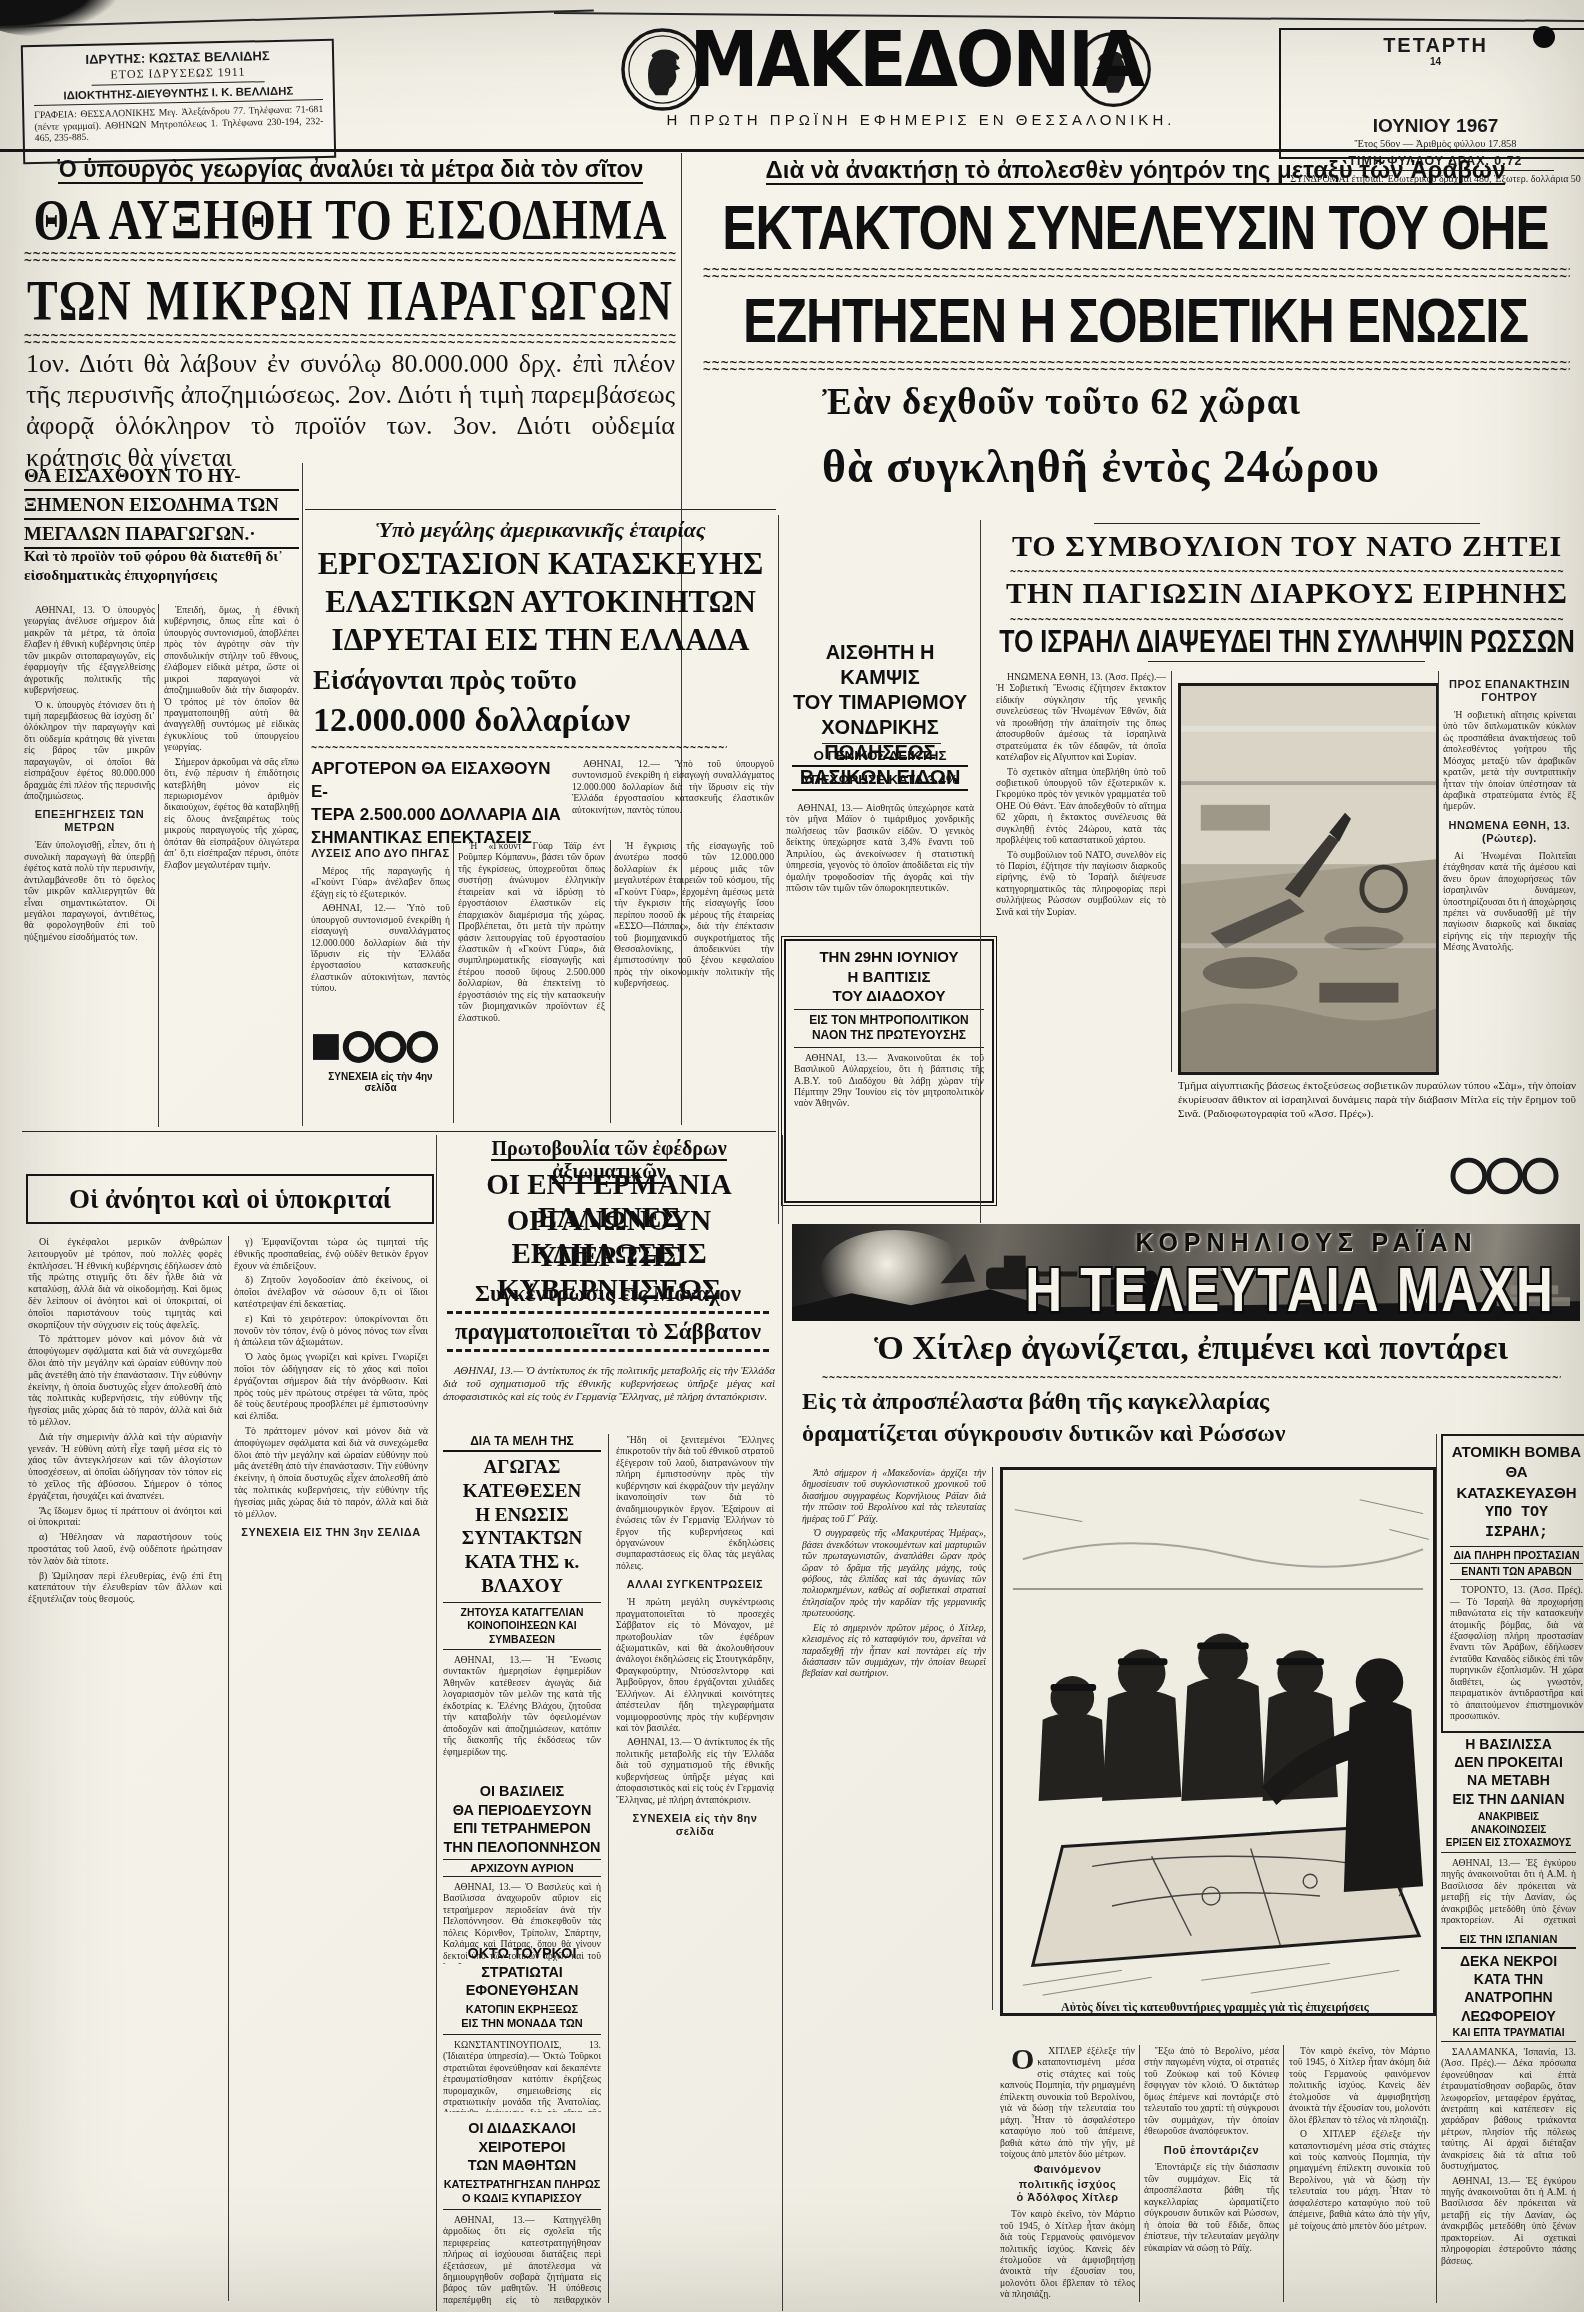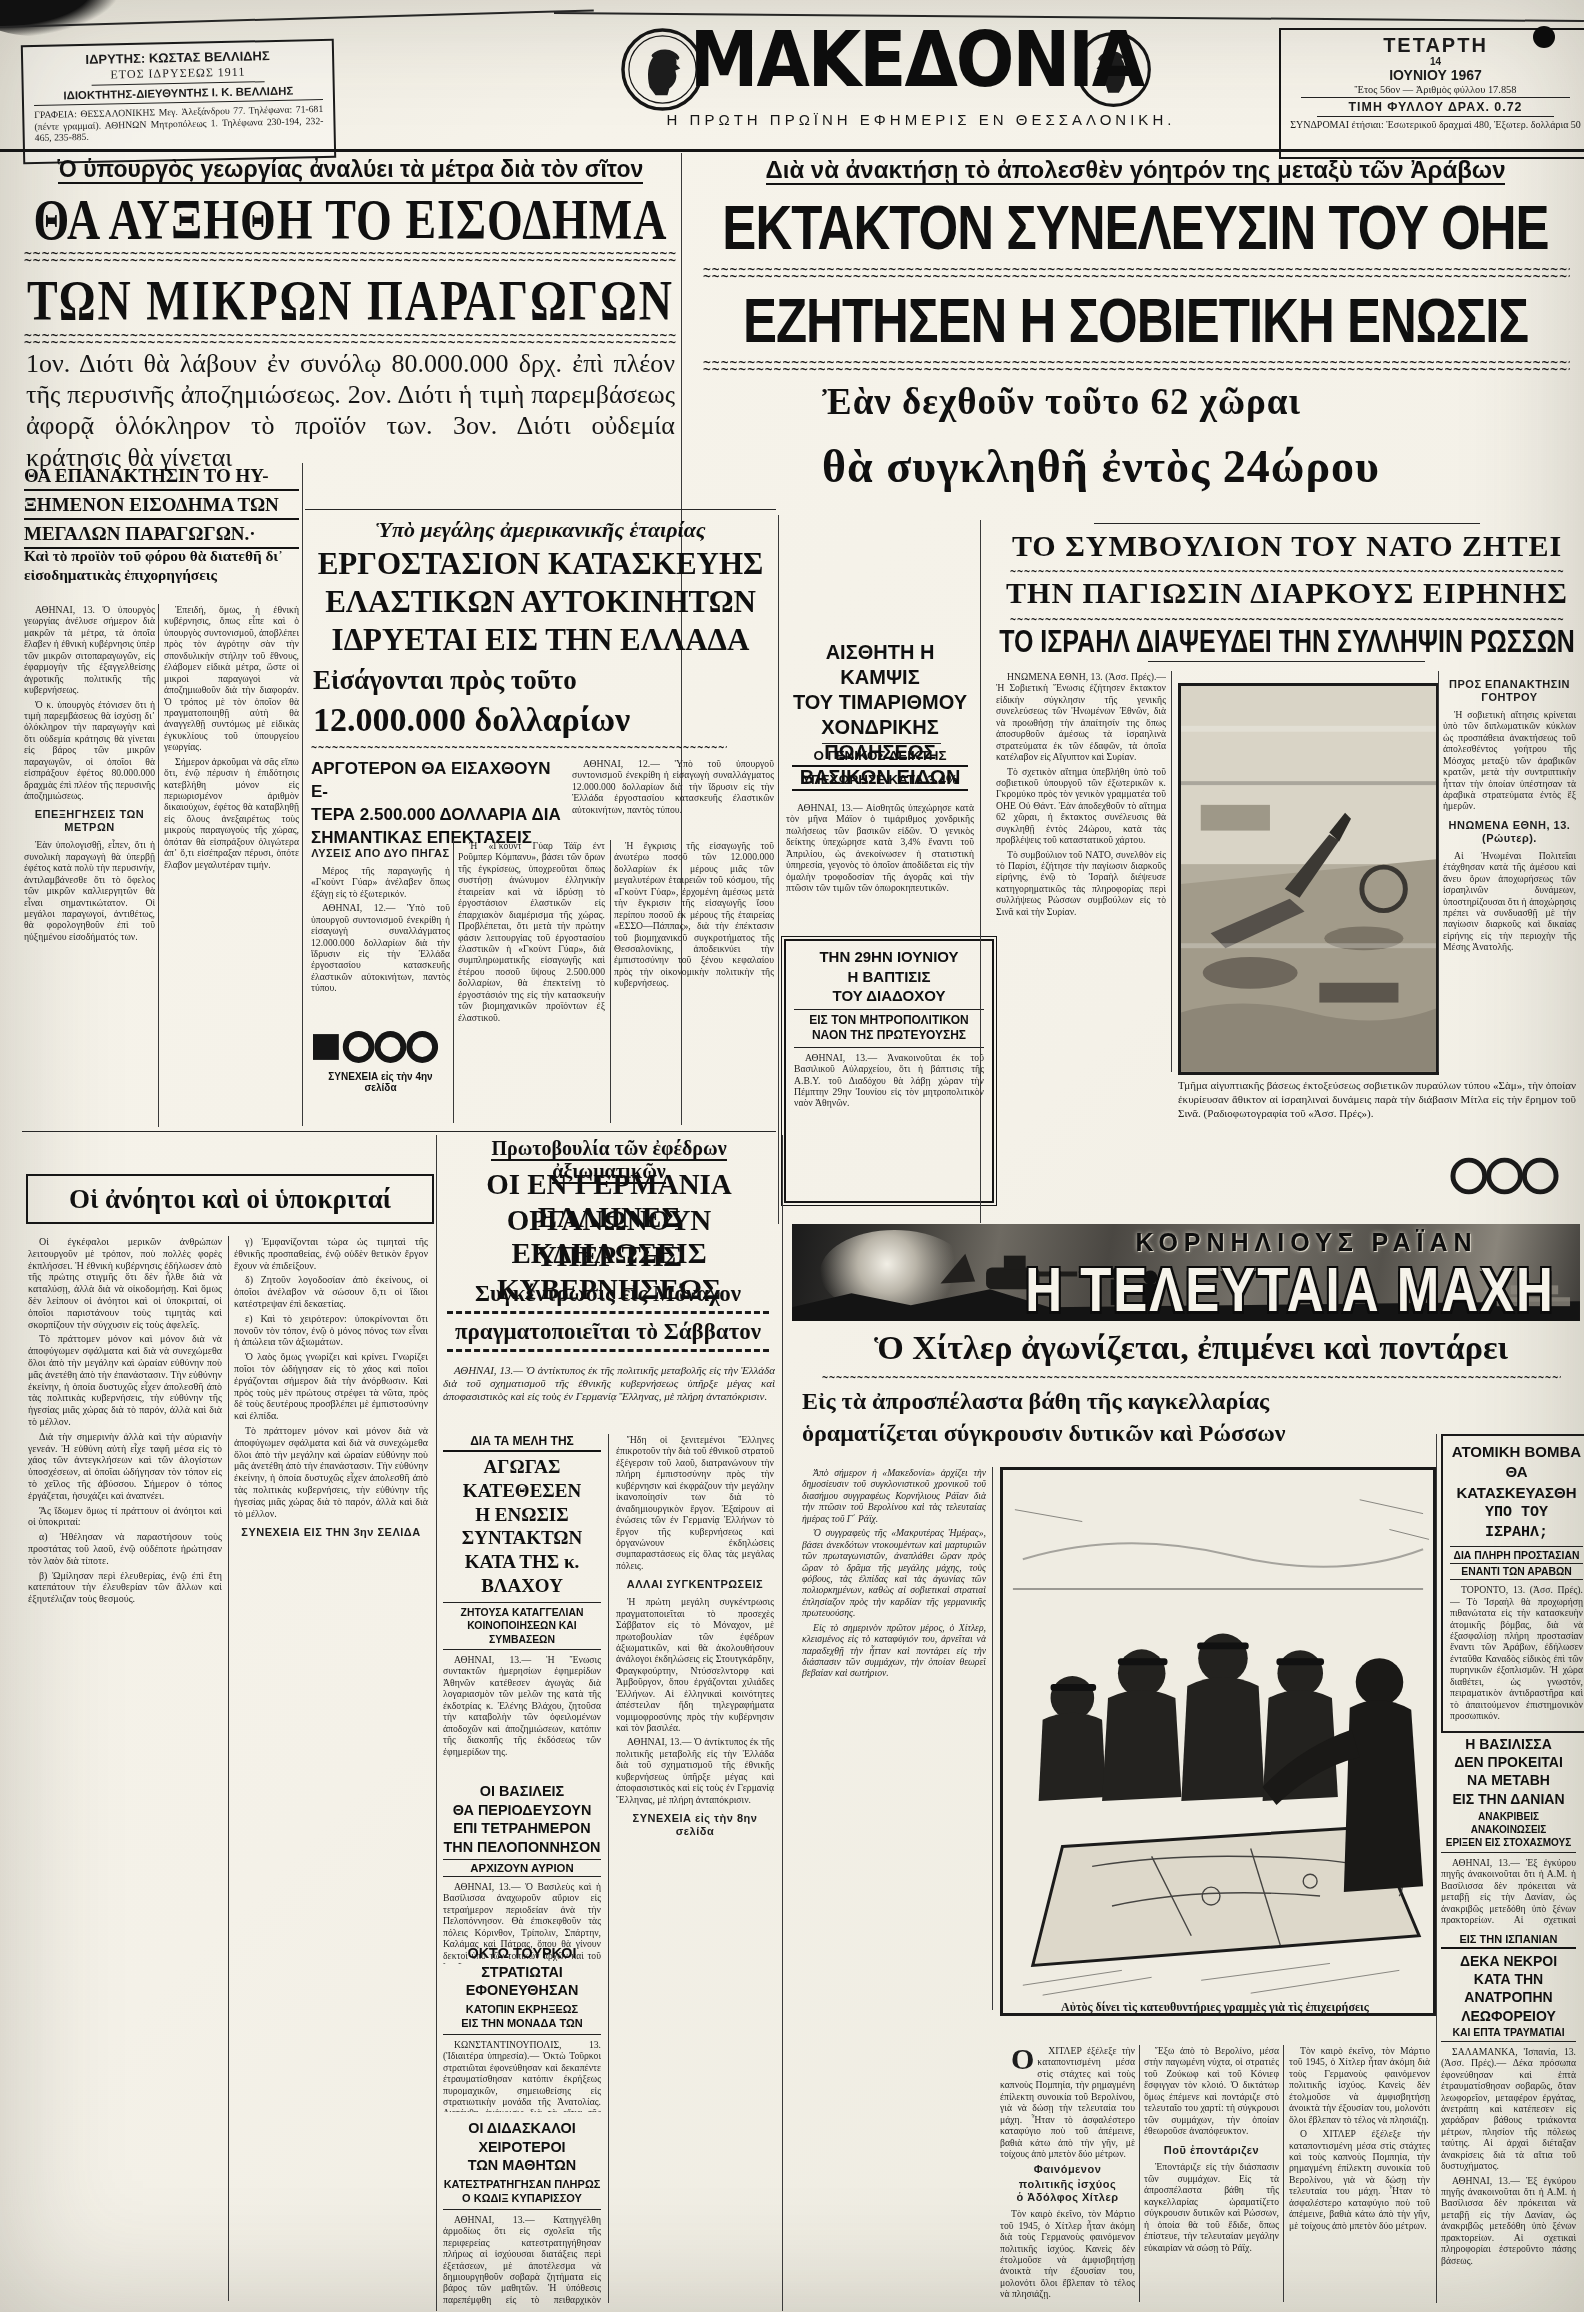--- a/index.html
+++ b/index.html
@@ -65,21 +65,21 @@
       <path d="M52 30 C46 24 34 24 28 32" fill="none" stroke="#1c1c1c" stroke-width="4" stroke-linecap="round"></path>
     </svg>
   </div>
 
   <div class="abs ctr" style="left:689px;top:16px;width:455px;font-family:'DejaVu Sans','Liberation Sans',sans-serif;font-weight:900;font-size:69px;letter-spacing:-2px;transform:scaleY(1.1);transform-origin:center top;color:#0d0d0d;">ΜΑΚΕΔΟΝΙΑ</div>
   <div class="abs ctr" style="left:614px;top:111px;width:614px;font-family:'Liberation Sans',sans-serif;font-size:15px;letter-spacing:4px;color:#171717;">Η ΠΡΩΤΗ ΠΡΩΪΝΗ ΕΦΗΜΕΡΙΣ ΕΝ ΘΕΣΣΑΛΟΝΙΚΗ.</div>
 
   <div class="abs" style="left:1279px;top:28px;width:297px;height:119px;border:2.5px solid #161616;padding:4px 6px;text-align:center;">
     <div class="smallcaps-line" style="font-size:20px;letter-spacing:2px;">ΤΕΤΑΡΤΗ</div>
     <div class="smallcaps-line" style="font-size:10px;line-height:1;">14</div>
-    <div class="smallcaps-line" style="font-size:14px;line-height:1.15;">ΙΟΥΝΙΟΥ 1967</div>
+    <div class="smallcaps-line" style="font-size:19px;line-height:1.15;margin-top:48px;">ΙΟΥΝΙΟΥ 1967</div>
     <div style="font-size:10.4px;border-bottom:1px solid #222;padding-bottom:2px;margin:1px 14px 2px;">Ἔτος 56ον — Ἀριθμὸς φύλλου 17.858</div>
     <div class="smallcaps-line" style="font-size:12.4px;letter-spacing:1px;border-bottom:1px solid #222;padding-bottom:2px;margin:0 30px 2px;">ΤΙΜΗ ΦΥΛΛΟΥ ΔΡΑΧ. 0.72</div>
     <div style="font-size:10px;line-height:1.2;">ΣΥΝΔΡΟΜΑΙ ἐτήσιαι: Ἐσωτερικοῦ δραχμαὶ 480, Ἐξωτερ. δολλάρια 50</div>
   </div>
   <div class="abs" style="left:1533px;top:26px;width:22px;height:22px;border-radius:50%;background:#0c0c0c;"></div>
 
   <div class="thickrule" style="left:0;top:149px;width:1584px;"></div>
 
   <div class="abs ctr hl-sans" style="left:26px;top:156px;width:649px;font-size:23px;">
     <span class="underl">Ὁ ὑπουργὸς γεωργίας ἀναλύει τὰ μέτρα διὰ τὸν σῖτον</span>
@@ -156,21 +156,21 @@
 
   <div class="abs" style="left:1447px;top:1156px;width:119px;height:40px;">
     <svg width="119" height="40" viewBox="0 0 120 40">
       <circle cx="22" cy="20" r="16" fill="none" stroke="#1a1a1a" stroke-width="5"></circle>
       <circle cx="58" cy="20" r="16" fill="none" stroke="#1a1a1a" stroke-width="5"></circle>
       <circle cx="94" cy="20" r="16" fill="none" stroke="#1a1a1a" stroke-width="5"></circle>
     </svg>
   </div>
 
   <div class="abs" style="left:24px;top:465px;width:275px;">
-    <div class="hl-serif underl" style="font-size:19px;padding-bottom:2px;margin-bottom:3px;">ΘΑ ΕΠΑΝΑΚΤΗΣΙΝ ΤΟ ΗΥ-</div>
+    <div class="hl-serif underl" style="font-size:19px;padding-bottom:2px;margin-bottom:3px;">ΘΑ ΕΙΣΑΧΘΟΥΝ ΤΟ ΗΥ-</div>
     <div class="hl-serif underl" style="font-size:19px;padding-bottom:2px;margin-bottom:3px;">ΞΗΜΕΝΟΝ ΕΙΣΟΔΗΜΑ ΤΩΝ</div>
     <div class="hl-serif underl" style="font-size:19px;padding-bottom:2px;">ΜΕΓΑΛΩΝ ΠΑΡΑΓΩΓΩΝ.·</div>
   </div>
   <div class="abs hl-serif" style="left:24px;top:546px;width:275px;font-size:15.3px;line-height:1.25;">Καὶ τὸ προϊὸν τοῦ φόρου θὰ διατεθῆ δι᾽ εἰσοδηματικὰς ἐπιχορηγήσεις</div>
   <div class="abs col" style="left:24px;top:604px;width:131px;height:523px;">
     <p>ΑΘΗΝΑΙ, 13. Ὁ ὑπουργὸς γεωργίας ἀνέλυσε σήμερον διὰ μακρῶν τὰ μέτρα, τὰ ὁποῖα ἔλαβεν ἡ ἐθνικὴ κυβέρνησις ὑπὲρ τῶν μικρῶν σιτοπαραγωγῶν, εἰς ἐφαρμογὴν τῆς ἐξαγγελθείσης ἀγροτικῆς πολιτικῆς τῆς κυβερνήσεως.</p>
     <p>Ὁ κ. ὑπουργὸς ἐτόνισεν ὅτι ἡ τιμὴ παρεμβάσεως θὰ ἰσχύσῃ δι᾽ ὁλόκληρον τὴν παραγωγὴν καὶ ὅτι οὐδεμία κράτησις θὰ γίνεται εἰς βάρος τῶν μικρῶν παραγωγῶν, οἱ ὁποῖοι θὰ εἰσπράξουν ἐφέτος 80.000.000 δραχμὰς ἐπὶ πλέον τῆς περυσινῆς ἀποζημιώσεως.</p>
     <div class="crosshead">ΕΠΕΞΗΓΗΣΕΙΣ ΤΩΝ ΜΕΤΡΩΝ</div>
     <p>Ἐὰν ὑπολογισθῇ, εἶπεν, ὅτι ἡ συνολικὴ παραγωγὴ θὰ ὑπερβῇ ἐφέτος κατὰ πολὺ τὴν περυσινήν, ἀντιλαμβάνεσθε ὅτι τὸ ὄφελος τῶν μικρῶν καλλιεργητῶν θὰ εἶναι σημαντικώτατον. Οἱ μεγάλοι παραγωγοί, ἀντιθέτως, θὰ φορολογηθοῦν ἐπὶ τοῦ ηὐξημένου εἰσοδήματός των.</p>
   </div>

